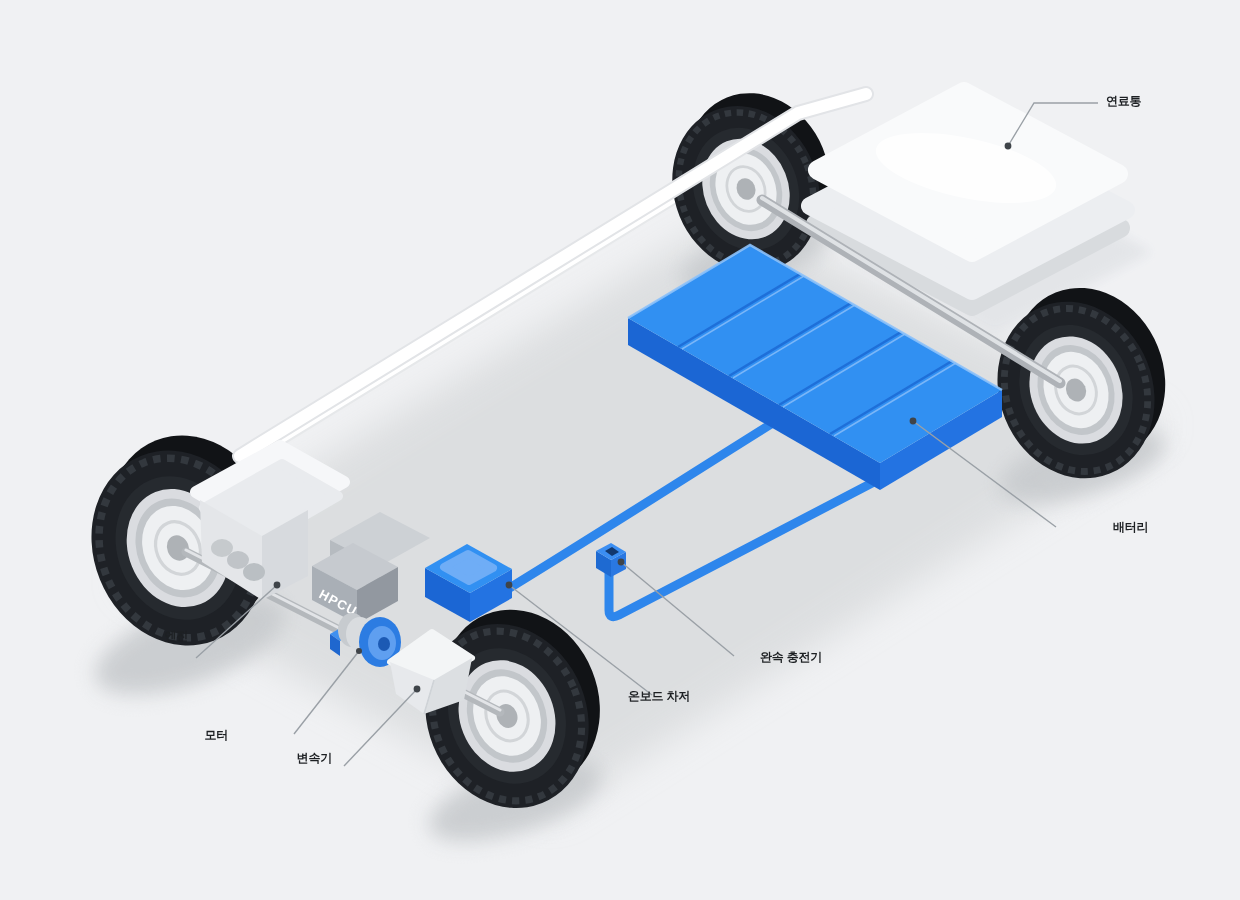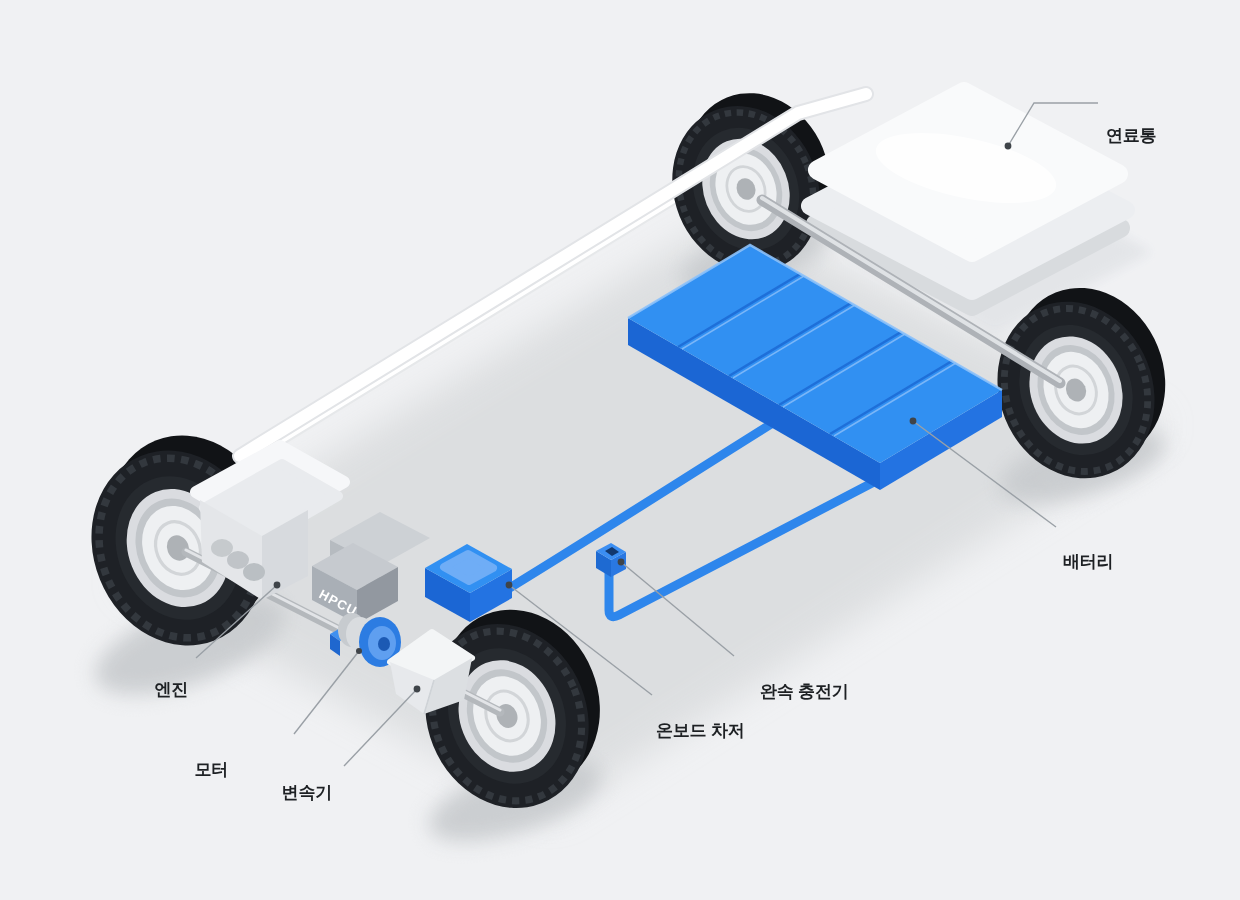--- a/index.html
+++ b/index.html
@@ -4,22 +4,22 @@
 <style>
   html,body{margin:0;padding:0}
   body{background:var(--background,#f0f1f3)}
   .stage{
     position:relative;width:1240px;height:900px;overflow:hidden;
     background:var(--background,#f0f1f3);
     font-family:"Liberation Sans","DejaVu Sans",sans-serif;
   }
   .stage svg{position:absolute;left:0;top:0}
   .label{
-    position:absolute;font-size:17px;font-weight:600;
-    color:var(--label-text,#1d2023);white-space:nowrap;letter-spacing:-0.2px;margin-top:31px;
+    position:absolute;font-size:12px;font-weight:600;
+    color:var(--label-text,#1d2023);white-space:nowrap;letter-spacing:-0.2px;
   }
   .cable{fill:none;stroke:var(--accent-blue,#2e86ec);stroke-width:9;stroke-linecap:round;stroke-linejoin:round}
   .bat-top{fill:var(--battery-top,#3190f2)}
   .bat-front{fill:var(--battery-front,#1b66d4)}
   .bat-right{fill:var(--battery-right,#2373e2)}
   .callout{stroke:var(--callout-line,#9aa0a6);stroke-width:1.4;fill:none}
   .dot{fill:var(--callout-dot,#3f4449)}
   .bat-div-dark{stroke:#1e6fd9;stroke-width:2.5}
   .bat-div-light{stroke:#7ab6f8;stroke-width:1.5}
 </style>
@@ -182,20 +182,20 @@
 
     <line class="callout" x1="359" y1="651" x2="294" y2="734"></line>
     <circle class="dot" cx="359" cy="651" r="3"></circle>
 
     <line class="callout" x1="417" y1="689" x2="344" y2="766"></line>
     <circle class="dot" cx="417" cy="689" r="3.4"></circle>
   </g>
 </svg>
 
 <div class="label" style="left:1106px;top:93px">연료통</div>
-<div class="label" style="left:1063px;top:519px">배터리</div>
+<div class="label" style="left:1113px;top:519px">배터리</div>
 <div class="label" style="left:760px;top:649px">완속 충전기</div>
-<div class="label" style="left:656px;top:688px">온보드 차저</div>
-<div class="label" style="right:1052px;top:647px">엔진</div>
+<div class="label" style="left:628px;top:688px">온보드 차저</div>
+<div class="label" style="right:1052px;top:628px">엔진</div>
 <div class="label" style="right:1012px;top:727px">모터</div>
 <div class="label" style="right:908px;top:750px">변속기</div>
 
 </div>
 
 </body></html>

